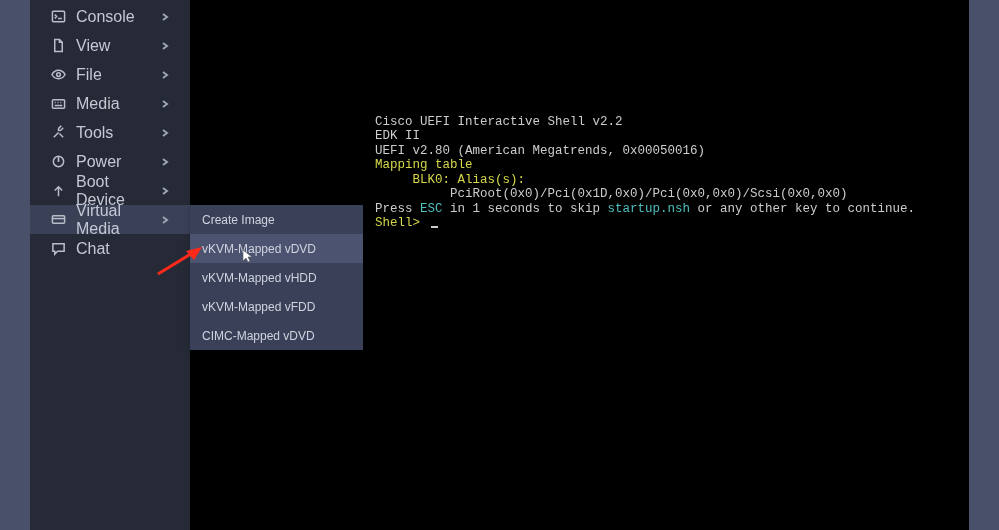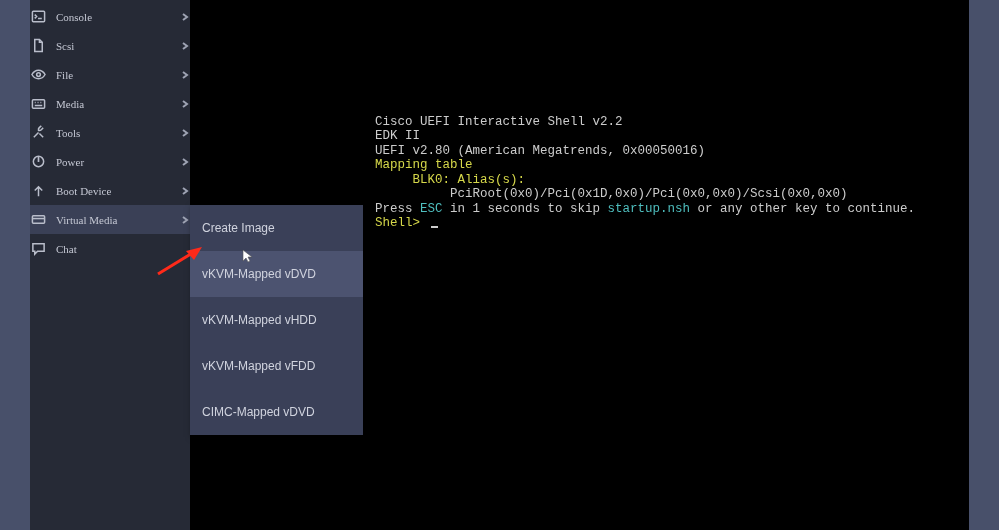--- a/index.html
+++ b/index.html
@@ -25,26 +25,25 @@
     top: 0; left: 0;
     width: 160px;
     height: 100%;
     background: #262a36;
     padding-top: 2px;
   }
   .sb-item {
     display: flex;
     align-items: center;
     height: 29px;
-    padding: 0 0;
+    padding: 0 20px;
     color: #c5c8d4;
-    font-size: 11px;
+    font-size: 16px;
     cursor: pointer;
     position: relative;
-    font-family: Liberation Serif, serif;
   }
   .sb-item.active { background: #3a4056; }
   .sb-icon {
     width: 16px; height: 16px;
     margin-right: 10px;
     display: flex; align-items: center; justify-content: center;
     color: #b9bdca;
   }
   .sb-icon svg { width: 15px; height: 15px; stroke: currentColor; stroke-width: 1.6; fill: none; }
   .sb-label { flex: 1; }
@@ -52,21 +51,21 @@
   .chevron svg { width: 8px; height: 8px; stroke: #9ea3b3; stroke-width:2; fill:none;}
   .submenu {
     position: absolute;
     top: 205px;
     left: 160px;
     width: 173px;
     background: #3a4058;
     box-shadow: 2px 2px 6px rgba(0,0,0,0.5);
   }
   .sm-item {
-    height: 46px;
+    height: 29px;
     display: flex;
     align-items: center;
     padding: 0 12px;
     font-size: 12px;
     color: #d0d3de;
     cursor: pointer;
   }
   .sm-item.hover { background: #4c5370; }
   .cursor-glyph {
     position: absolute;
@@ -122,21 +121,21 @@
         </span>
     </div>
 
     <div class="sb-item">
       <span class="sb-icon">
         <svg viewBox="0 0 16 16">
             <path d="M4 1.5h5l3 3v10H4z"></path>
             <path d="M9 1.5v3h3"></path>
           </svg>
       </span>
-      <span class="sb-label">Scsi</span>
+      <span class="sb-label">View</span>
       <span class="chevron">
           <svg viewBox="0 0 8 8">
             <path d="M2 1l4 3-4 3"></path>
           </svg>
         </span>
     </div>
 
     <div class="sb-item">
       <span class="sb-icon">
         <svg viewBox="0 0 16 16">

